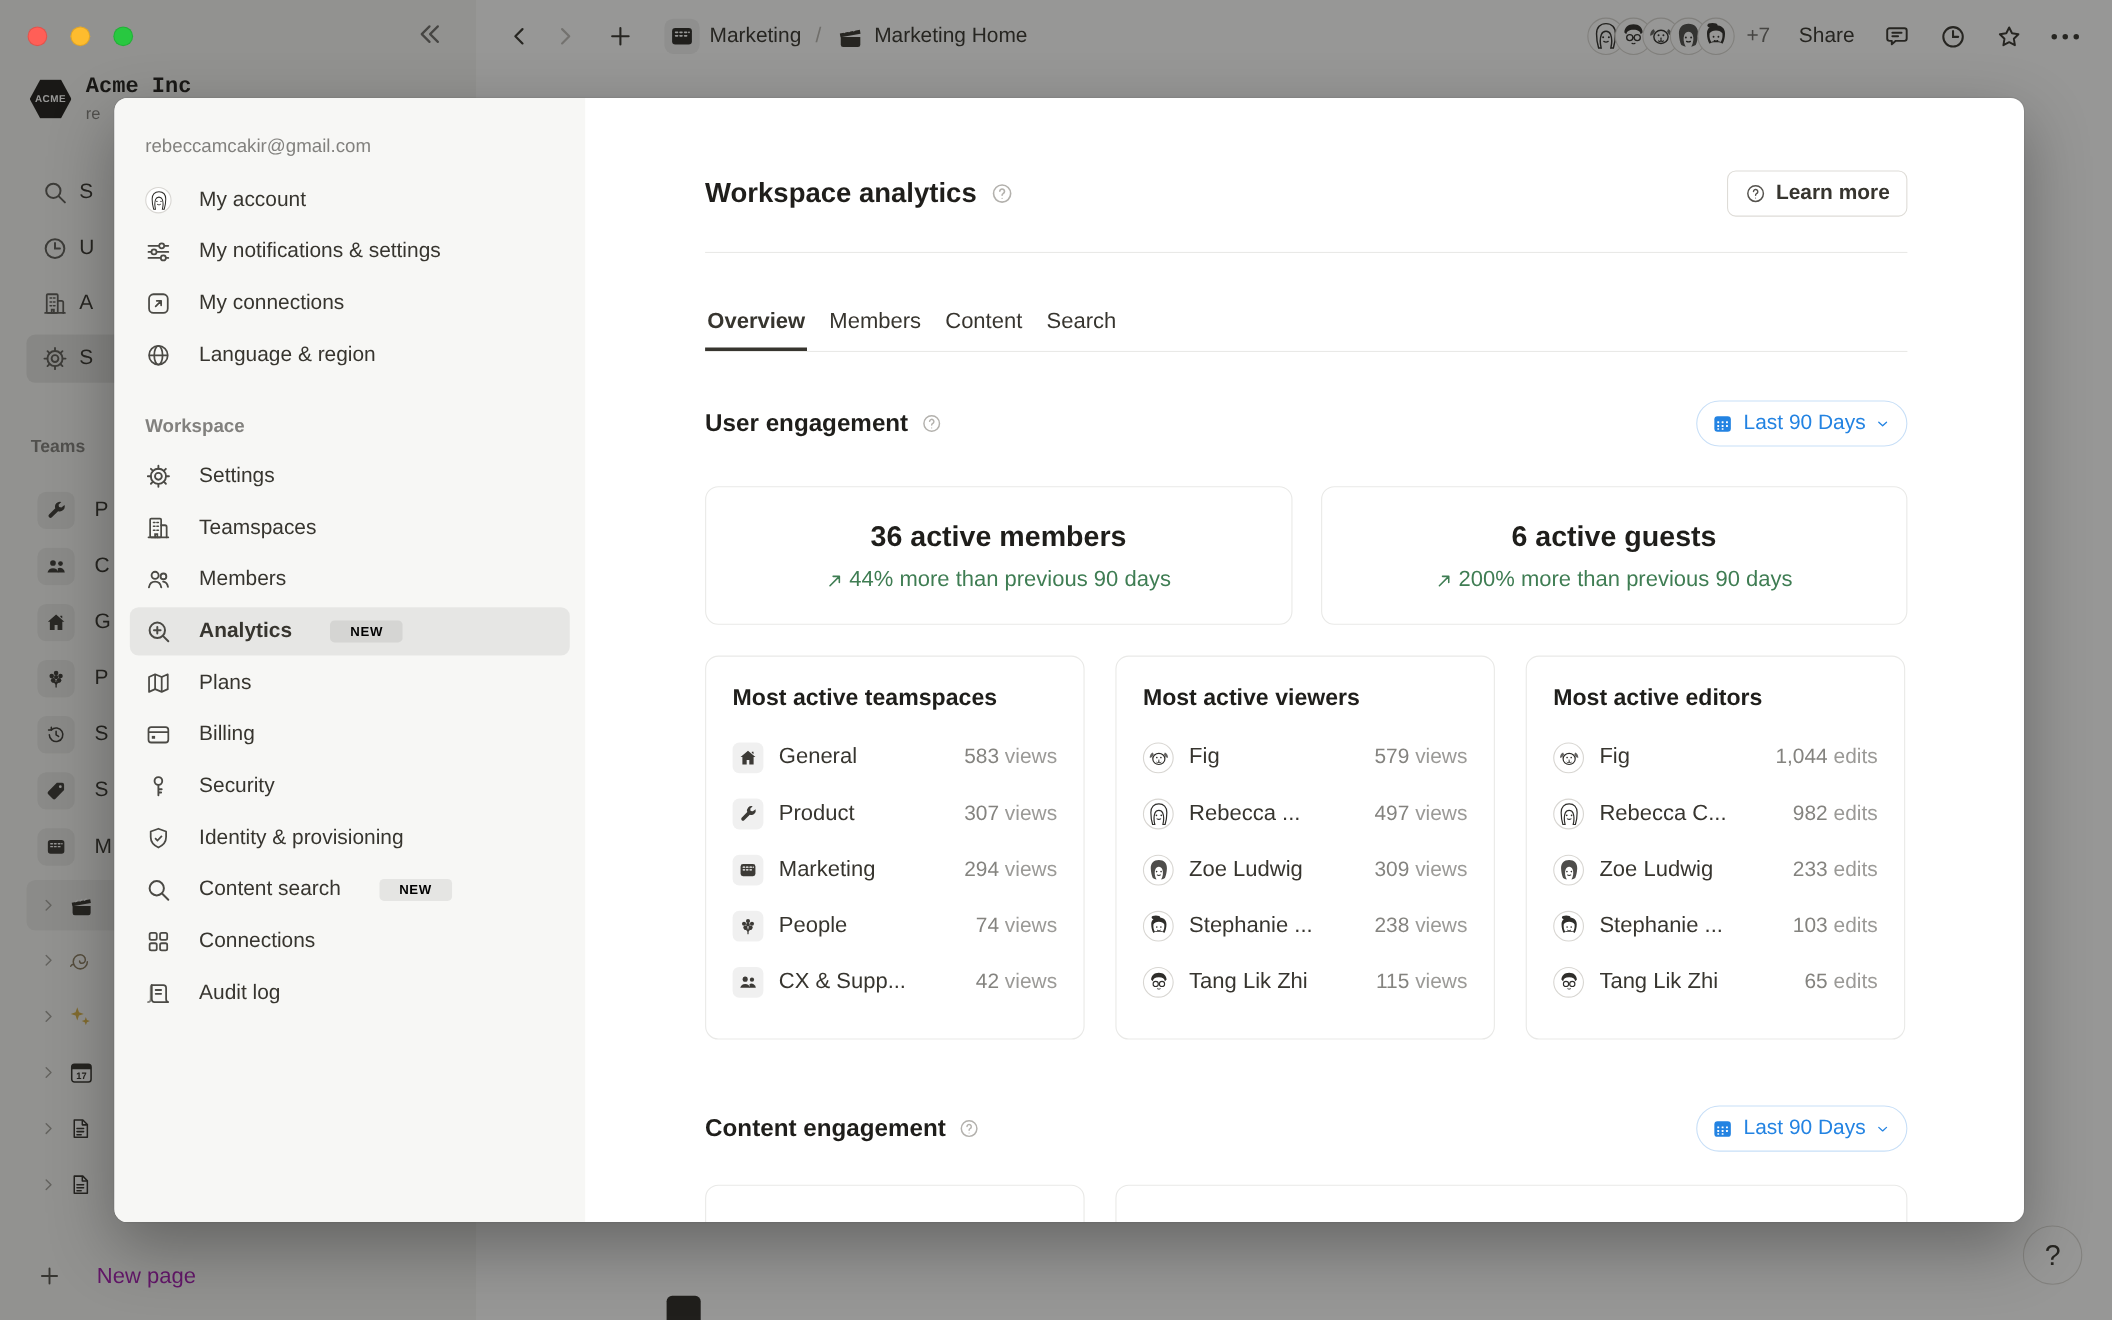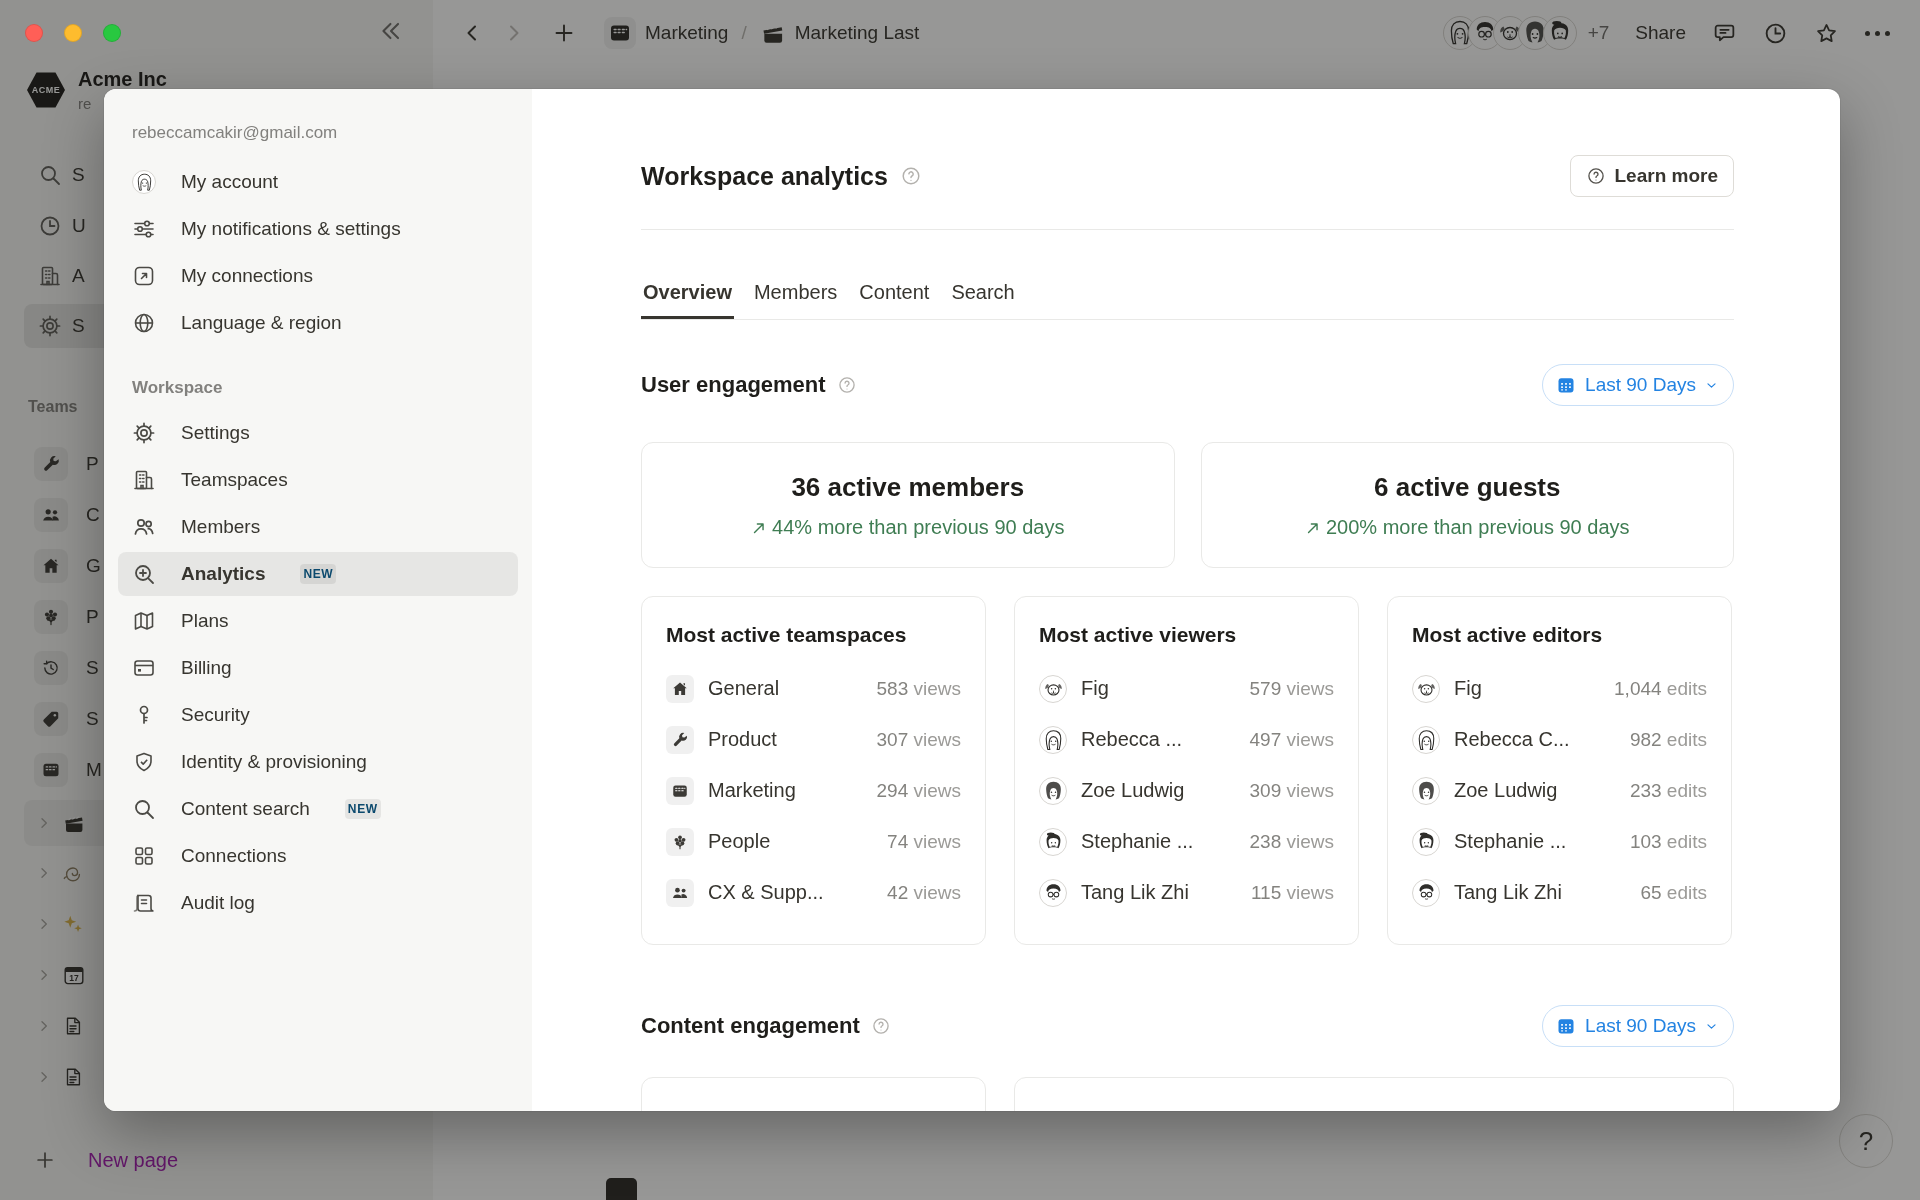--- a/index.html
+++ b/index.html
@@ -33,21 +33,21 @@
   .avatars .avatar:first-child{margin-left:0;}
   .plus7{font-size:19px;color:#6f6e6b;margin-left:11px;}
   .share{font-size:19px;color:var(--text_dark);}
   .dots{display:flex;gap:5px;}
   .dots i{width:5px;height:5px;border-radius:50%;background:var(--text_dark);}
 
   .sb-row{position:absolute;left:0;width:433px;display:flex;align-items:center;}
   .acme-logo{position:absolute;left:27px;width:38px;height:38px;background:#1f1e1b;
     clip-path:polygon(25% 4%,75% 4%,100% 50%,75% 96%,25% 96%,0% 50%);display:grid;place-items:center;}
   .acme-logo span{color:#fff;font-size:9px;font-weight:bold;letter-spacing:.5px;}
-  .ws-name{position:absolute;left:78px;top:0;font-size:20px;font-weight:700;color:#1f1e1b;white-space:nowrap;}
+  .ws-name{position:absolute;left:78px;top:0;font-size:20px;font-weight:700;color:#1f1e1b;white-space:nowrap;font-family:Liberation Mono, monospace;}
   .ws-sub{position:absolute;left:78px;top:27px;font-size:15px;color:var(--text_gray);}
   .sb-item .ic{position:absolute;left:38px;color:#5f5e59;display:grid;place-items:center;}
   .sb-item .lt{position:absolute;left:72px;font-size:19px;font-weight:500;color:var(--text_dark);}
   .sb-pill{position:absolute;left:24px;width:396px;height:44px;border-radius:8px;background:rgba(0,0,0,.08);}
   .sb-label{position:absolute;left:28px;font-size:16px;font-weight:600;color:var(--text_gray);}
   .tile{display:grid;place-items:center;background:rgba(0,0,0,.06);border-radius:8px;color:#3c3a36;}
   .sb-item .tile{position:absolute;left:34px;width:34px;height:34px;}
   .sb-item .lt2{position:absolute;left:86px;font-size:19px;font-weight:500;color:var(--text_dark);}
   .chev{position:absolute;left:36px;color:#a5a39e;display:grid;place-items:center;}
   .pg-ic{position:absolute;left:62px;display:grid;place-items:center;color:#34322e;}
@@ -65,22 +65,22 @@
   .modal{position:absolute;left:104px;top:89px;width:1736px;height:1022px;background:#fff;border-radius:12px;
     box-shadow:0 0 0 1px rgba(0,0,0,.05),0 22px 60px rgba(0,0,0,.32);display:flex;overflow:hidden;z-index:20;}
   .m-side{width:428px;flex-shrink:0;background:var(--panel);padding-top:26px;}
   .m-email{padding:8px 28px 14px;font-size:17px;color:var(--text_gray);}
   .m-item{display:flex;align-items:center;gap:25px;margin:3px 14px;padding:0 14px;height:44px;border-radius:8px;
     font-size:19px;font-weight:500;color:var(--text_dark);cursor:pointer;}
   .m-item .mi-ic{width:24px;height:24px;display:grid;place-items:center;color:#4b4a45;flex-shrink:0;}
   .m-item.sel{background:rgba(0,0,0,.065);font-weight:600;}
   .m-label{white-space:nowrap;}
   .m-section{padding:30px 28px 10px;font-size:17px;font-weight:600;color:var(--text_gray);}
-  .badge{font-size:12px;font-weight:700;letter-spacing:.6px;color:#0c4a6e;background:rgba(0,0,0,.07);
-    border-radius:4px;padding:3px 3px;margin-left:10px;}
+  .badge{font-size:12px;font-weight:700;letter-spacing:.6px;color:#000000;background:rgba(0,0,0,.07);
+    border-radius:4px;padding:3px 18px;margin-left:10px;}
   .m-item .avatar{width:24px;height:24px;}
 
   .m-main{flex:1;padding:0 106px 16px 109px;overflow:hidden;}
   .mm-head{display:flex;justify-content:space-between;align-items:center;margin-top:66px;}
   .page-title{display:flex;align-items:center;gap:12px;font-size:25px;font-weight:700;color:#1f1e1b;}
   .qmark{color:#b3b1ad;display:grid;place-items:center;}
   .learn-btn{display:flex;align-items:center;gap:9px;border:1px solid #dedcd7;border-radius:8px;
     padding:9px 15px;font-size:19px;font-weight:600;color:var(--text_dark);background:#fff;cursor:pointer;}
   .learn-btn .qmark{color:#55534e;}
   .hr{height:1px;background:var(--border);margin-top:32px;}
@@ -558,21 +558,21 @@
               <use href="#i-crate"></use>
             </svg>
           </span>
         <span>Marketing</span>
         <span class="sep">/</span>
         <span class="tb-ic">
             <svg class="i" width="26" height="26">
               <use href="#i-clapper"></use>
             </svg>
           </span>
-        <span>Marketing Last</span>
+        <span>Marketing Home</span>
       </div>
     </div>
     <div class="tb-right">
       <span class="avatars">
         <span class="avatar">
             <svg class="i" width="32" height="32">
               <use href="#av-rebecca"></use>
             </svg>
           </span>
         <span class="avatar">

